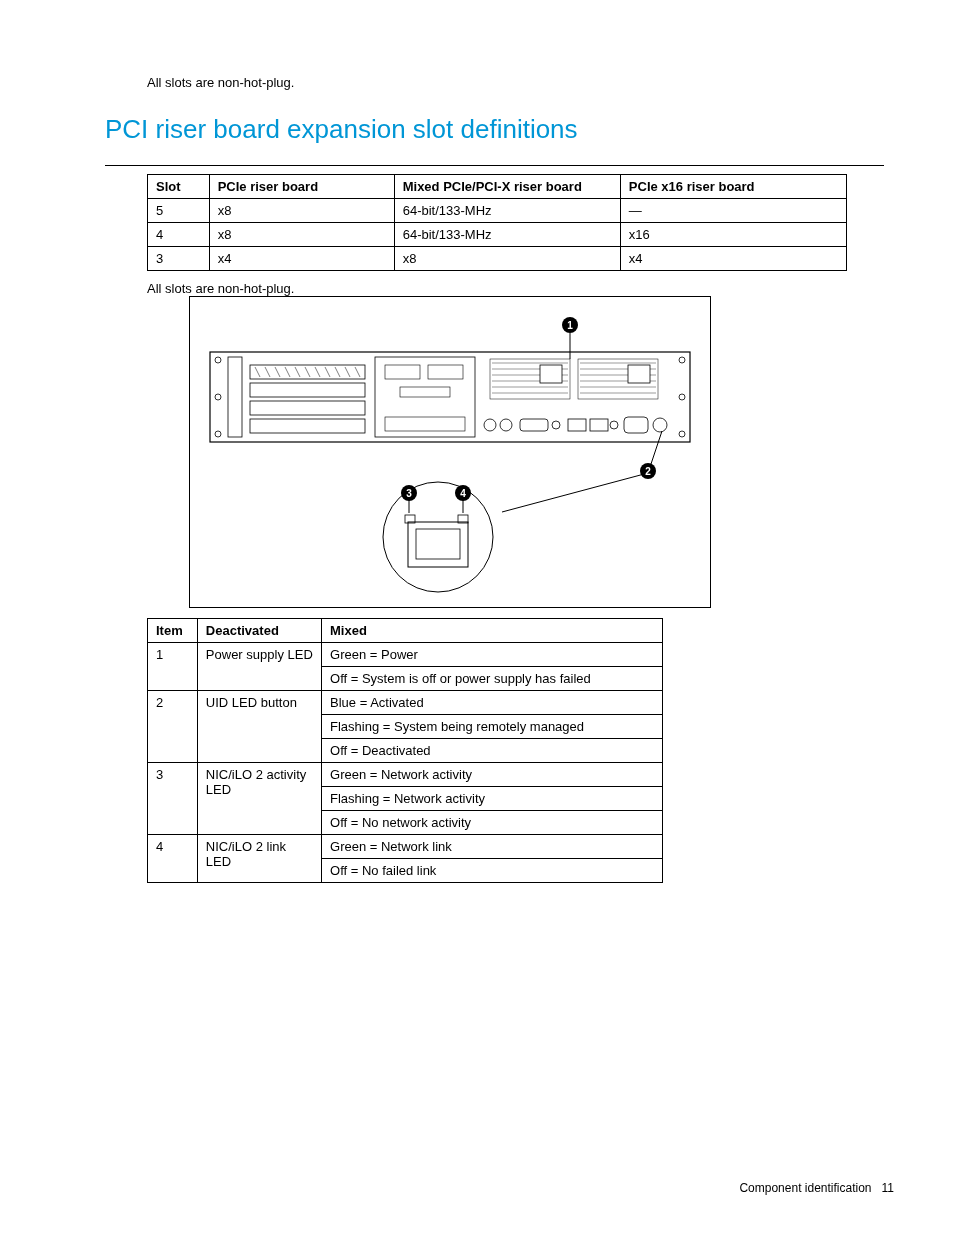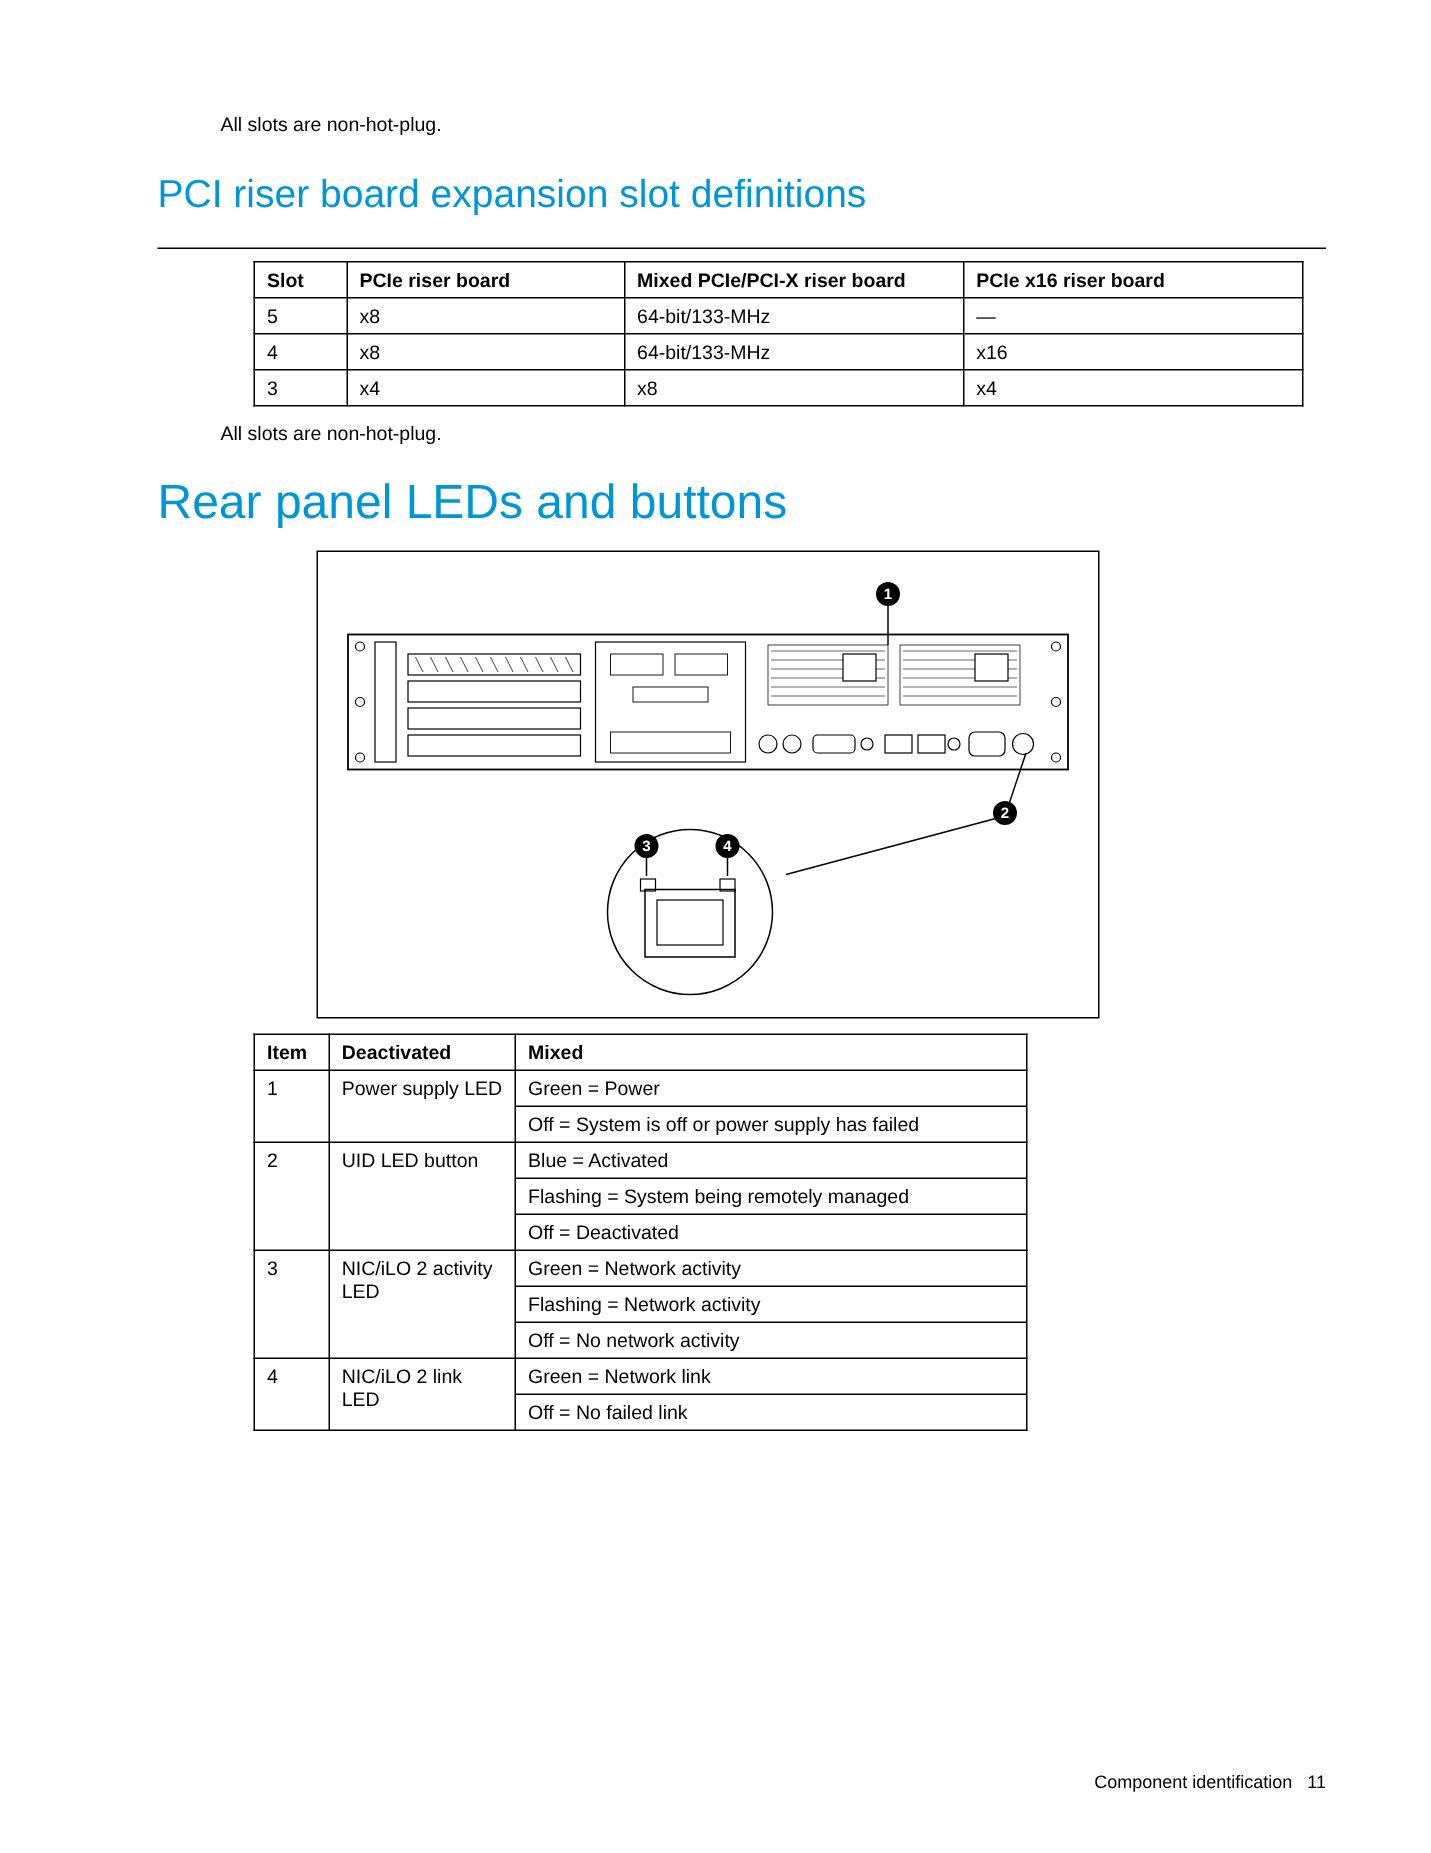--- a/index.html
+++ b/index.html
@@ -1,40 +1,40 @@
 <!DOCTYPE html>
 <html><head>
 <meta charset="utf-8">
 <style>
   html,body{margin:0;padding:0;background:#fff;color:#000;font-family:"Arial","Helvetica",sans-serif}
   .page{width:954px;height:1235px;position:relative;box-sizing:border-box;padding:75px 70px 60px 105px}
   .intro{font-size:13px;margin:0 0 24px 42px}
   h2.blue{color:#0096d6;font-weight:400;font-size:26px;margin:0 0 8px 0;border-bottom:1px solid #000;padding-bottom:20px}
   h1.blue{color:#0096d6;font-weight:400;font-size:32px;margin:20px 0 14px 0}
-  .tblwrap{margin-left:64px}
+  .tblwrap{margin-left:42px}
   table{border-collapse:collapse;font-size:13px}
   th,td{border:1px solid #000;text-align:left;vertical-align:top;padding:4px 8px;box-sizing:border-box}
   th{font-weight:700;background:#fff}
   .tbl1{width:700px}
   .tbl1 .c0{width:60px}
   .tbl1 .c1{width:180px}
   .tbl1 .c2{width:220px}
   .tbl1 .c3{width:220px}
   .note{font-size:13px;margin:10px 0 0 42px}
   .diagram{margin-left:42px;border:1px solid #000;width:520px;height:310px;position:relative;background:#fff}
   .diagram svg{position:absolute;inset:0}
   .callout{position:absolute;width:16px;height:16px;border-radius:50%;background:#000;color:#fff;font-size:10px;font-weight:700;display:flex;align-items:center;justify-content:center}
   .tbl2{width:516px;margin-top:10px}
   .tbl2 .c0{width:50px}
   .tbl2 .c1{width:125px}
   .tbl2 .c2{width:347px}
   .tbl2 td.status{padding:0}
   .tbl2 td.status div{padding:4px 8px}
   .tbl2 td.status div+div{border-top:1px solid #000}
-  .footer{position:absolute;right:70px;bottom:40px;font-size:12px}
+  .footer{position:absolute;right:60px;bottom:40px;font-size:12px}
 </style>
 </head>
 <body>
 
 <div class="page">
   <p class="intro">All slots are non-hot-plug.</p>
 
   <h2 class="blue">PCI riser board expansion slot definitions</h2>
 
   <div class="tblwrap">
@@ -65,21 +65,20 @@
           <td>x4</td>
           <td>x8</td>
           <td>x4</td>
         </tr>
       </tbody>
     </table>
   </div>
 
   <p class="note">All slots are non-hot-plug.</p>
 
-  <h1 class="blue">Rear panel LEDs and buttons</h1>
 
   <div class="tblwrap">
     <div class="diagram">
       <svg viewBox="0 0 520 310">
 
         <rect x="20" y="55" width="480" height="90" fill="none" stroke="#000" stroke-width="1.2"></rect>
 
         <circle cx="28" cy="63" r="3" fill="none" stroke="#000" stroke-width="0.8"></circle>
         <circle cx="492" cy="63" r="3" fill="none" stroke="#000" stroke-width="0.8"></circle>
         <circle cx="28" cy="137" r="3" fill="none" stroke="#000" stroke-width="0.8"></circle>

